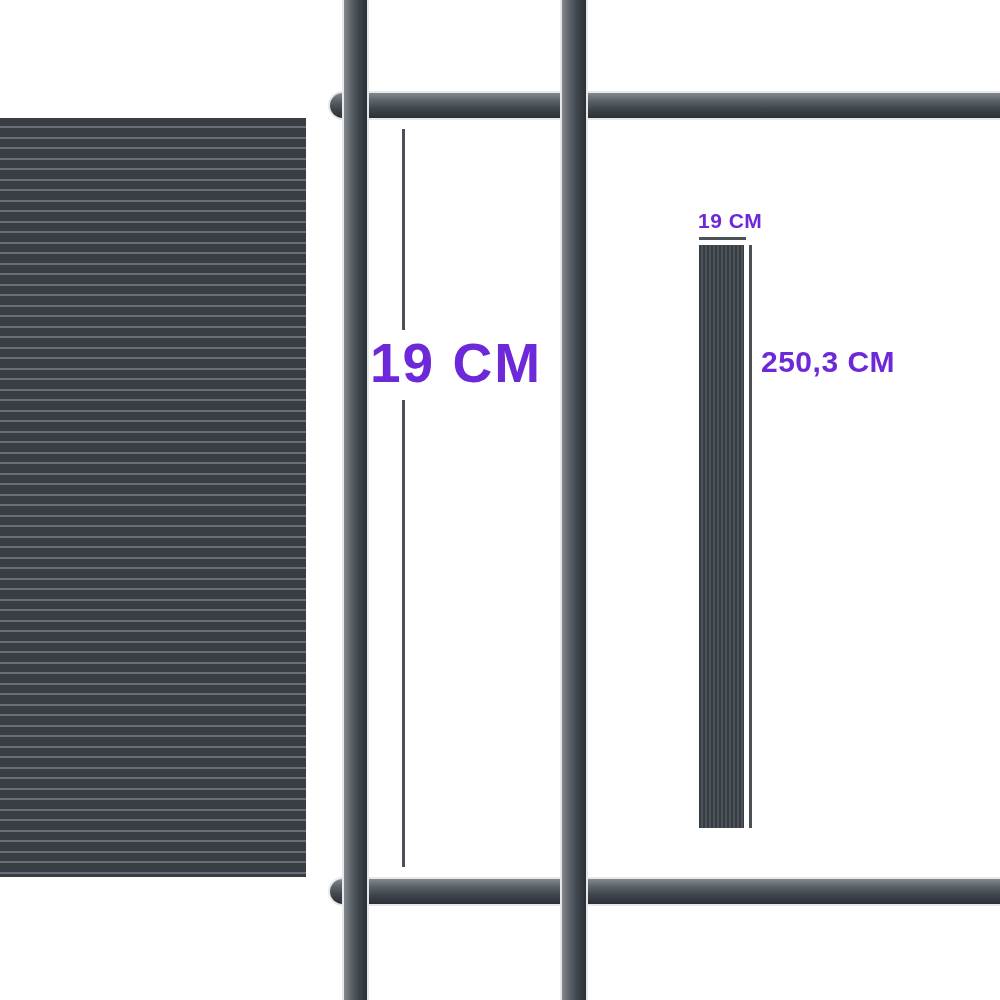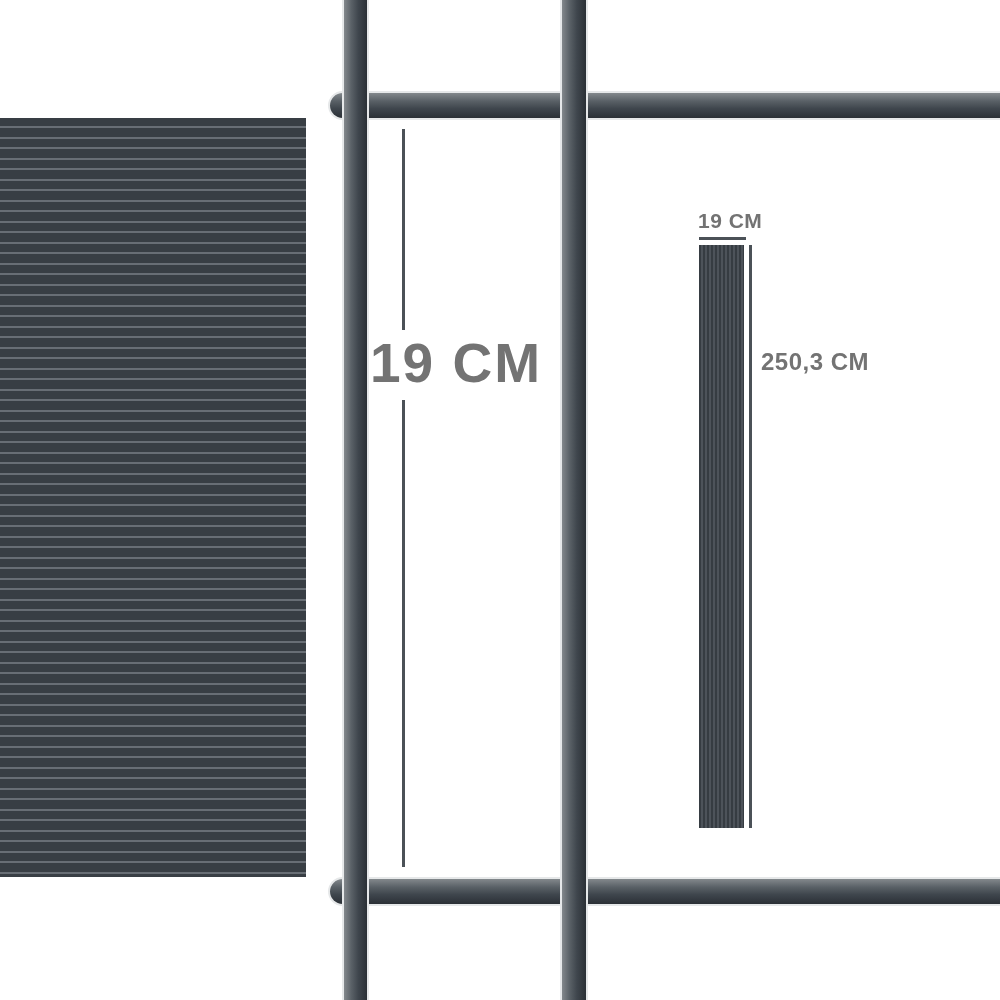--- a/index.html
+++ b/index.html
@@ -60,39 +60,39 @@
     z-index: 4;
   }
   .dim-mid-upper { left: 402px; top: 129px; width: 3px; height: 201px; }
   .dim-mid-lower { left: 402px; top: 400px; width: 3px; height: 467px; }
   .dim-strip-width  { left: 699px; top: 237px; width: 47px; height: 3px; }
   .dim-strip-length { left: 749px; top: 245px; width: 3px; height: 583px; }
 
   
   .label {
     position: absolute;
-    color: #737373;
+    color: #6d28d9;
     font-weight: bold;
     white-space: nowrap;
     z-index: 5;
     text-align: center;
   }
   .label-gap {
     left: 370px; top: 336px;
     font-size: 55px; line-height: 55px;
     letter-spacing: 2px;
   }
   .label-strip-width {
     left: 698px; top: 210px;
     font-size: 21px; line-height: 21px;
     letter-spacing: 0.5px;
   }
   .label-strip-length {
     left: 761px; top: 349px;
-    font-size: 24px; line-height: 26px;
+    font-size: 30px; line-height: 26px;
     letter-spacing: 0.5px;
   }
 
   
   .strip {
     position: absolute;
     left: 699px; top: 245px;
     width: 45px; height: 583px;
     background: repeating-linear-gradient(
       to right,

